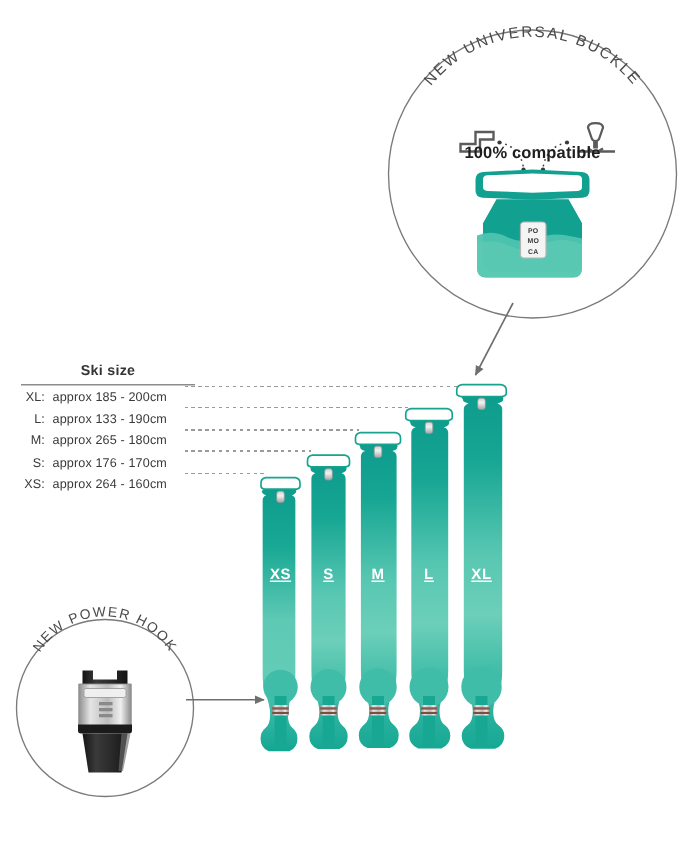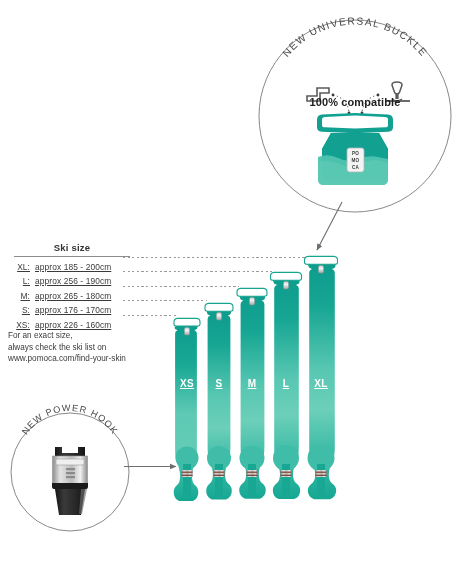--- a/index.html
+++ b/index.html
@@ -38,26 +38,25 @@
     color: #343434;
     text-align: center;
     letter-spacing: .2px;
     padding-bottom: 3px;
     width: 116px;
     margin-left: 6px;
     border-bottom: 1px solid #8c8c8c;
   }
   .size-row {
     display: flex;
-    align-items: flex-end;
+    align-items: center;
     height: 14.5px;
     font-size: 8.4px;
     color: #3a3a3a;
     letter-spacing: .1px;
-    text-decoration: underline;
   }
   .size-row .sz {
     width: 22px;
     text-align: right;
     font-weight: normal;
   }
   .size-row .val {
     padding-left: 5px;
     white-space: nowrap;
   }
@@ -325,41 +324,36 @@
 
   <div class="size-table">
     <div class="size-title">Ski size</div>
 
     <div class="size-row">
       <span class="sz">XL:</span>
       <span class="val">approx 185 - 200cm</span>
     </div>
     <div class="size-row">
       <span class="sz">L:</span>
-      <span class="val">approx 256 - 190cm</span>
+      <span class="val">approx 133 - 190cm</span>
     </div>
     <div class="size-row">
       <span class="sz">M:</span>
       <span class="val">approx 265 - 180cm</span>
     </div>
     <div class="size-row">
       <span class="sz">S:</span>
       <span class="val">approx 176 - 170cm</span>
     </div>
     <div class="size-row">
       <span class="sz">XS:</span>
-      <span class="val">approx 226 - 160cm</span>
+      <span class="val">approx 264 - 160cm</span>
     </div>
   </div>
 
-  <div class="note">
-    <div>For an exact size,</div>
-    <div>always check the ski list on</div>
-    <div>www.pomoca.com/find-your-skin</div>
-  </div>
 
   <div class="strip-label" style="left:187px; top:378px;">XS</div>
   <div class="strip-label" style="left:219px; top:378px;">S</div>
   <div class="strip-label" style="left:252px; top:378px;">M</div>
   <div class="strip-label" style="left:286px; top:378px;">L</div>
   <div class="strip-label" style="left:321px; top:378px;">XL</div>
 
   <div style="position:absolute; left:355px; top:63px; transform:translateX(-50%);
               font-size:11px; font-weight:bold; color:#1e1e1e; letter-spacing:.1px;
               white-space:nowrap;margin-top:33px;">100% compatible</div>

